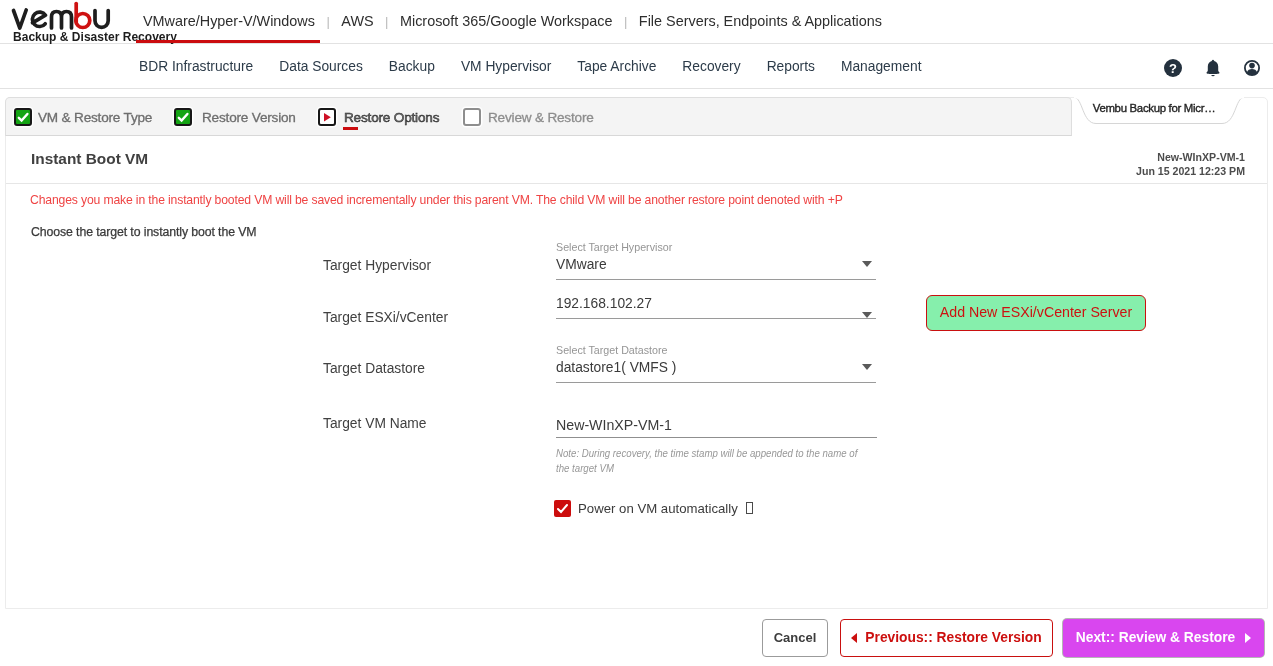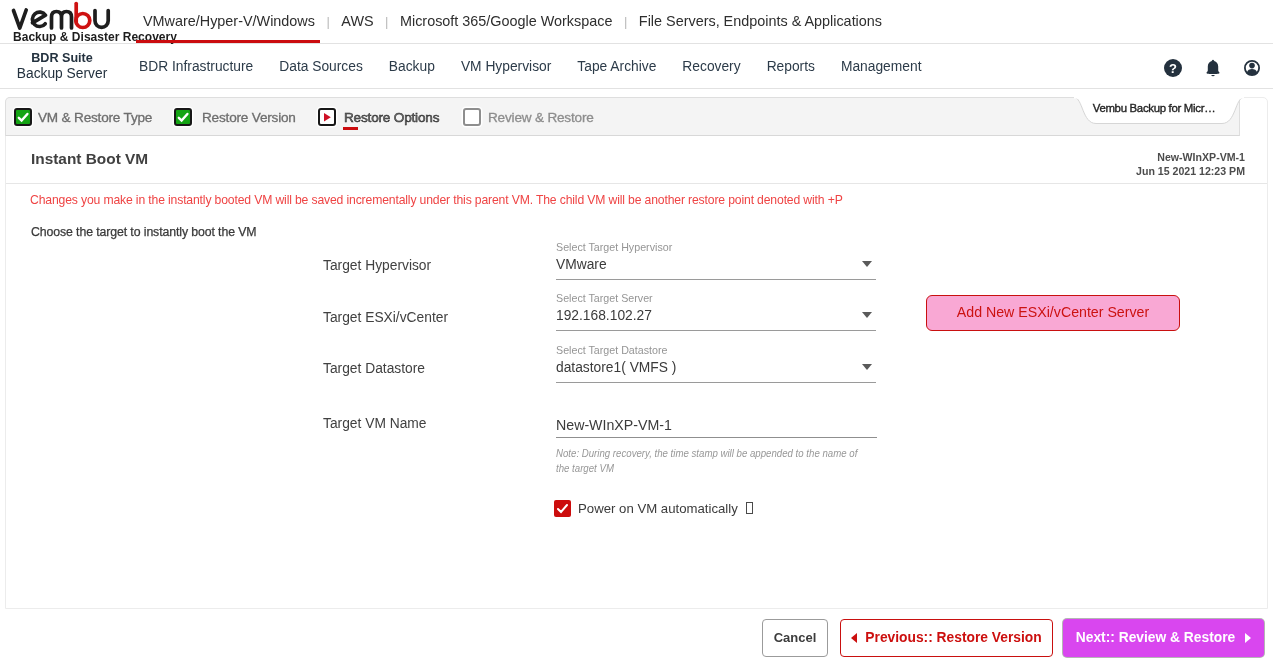--- a/index.html
+++ b/index.html
@@ -18,21 +18,21 @@
 #hdr2 { position:absolute; left:0; top:45px; width:1273px; height:44px; background:#fff; border-bottom:1px solid #e2e2e2; }
 #bdrsuite { position:absolute; left:0; top:6px; width:124px; text-align:center; color:#24323f; }
 #bdrsuite .l1 { font-size:12.6px; font-weight:bold; }
 #bdrsuite .l2 { font-size:13.8px; margin-top:1px; }
 #menu2 { position:absolute; left:139px; top:0; height:44px; line-height:44px; font-size:13.8px; color:#2c3b49; white-space:nowrap; }
 #menu2 span { margin-right:26px; }
 #icons { position:absolute; right:11px; top:13px; height:20px; }
 
 
 #panel { position:absolute; left:5px; top:97px; width:1263px; height:512px; background:#fff; border:1px solid #ececec; border-radius:5px 5px 0 0; }
-#stepbar { position:absolute; left:-1px; top:-1px; width:1235px; height:39px; background:#f4f4f4; border:1px solid #dedede; border-bottom:1px solid #d8d8d8; border-radius:5px 5px 0 0; }
+#stepbar { position:absolute; left:-1px; top:-1px; width:1067px; height:39px; background:#f4f4f4; border:1px solid #dedede; border-bottom:1px solid #d8d8d8; border-radius:5px 5px 0 0; }
 .step { position:absolute; top:9px; height:20px; }
 .cb { display:inline-block; width:18px; height:18px; border-radius:3px; vertical-align:middle; box-shadow:0 0 0 1.5px rgba(255,255,255,0.95); }
 .cb.green { background:#14a414; border:2px solid #171717; }
 .cb.play  { background:#fff; border:2px solid #171717; }
 .cb.empty { background:#fff; border:2px solid #8e8e8e; }
 .steptxt { font-size:13.6px; -webkit-text-stroke:0.3px currentColor; letter-spacing:-0.2px; }
 
 #vtab { position:absolute; left:1068px; top:-1px; width:170px; height:28px; }
 #vtabtxt { position:absolute; left:1080px; top:4px; width:136px; text-align:center; font-size:11.4px; -webkit-text-stroke:0.35px #232323; letter-spacing:-0.3px; color:#232323; white-space:nowrap; }
 
@@ -43,21 +43,21 @@
 #para { position:absolute; left:24px; top:95px; font-size:12.2px; letter-spacing:-0.15px; color:#ef4444; }
 #choose { position:absolute; left:25px; top:127px; font-size:12.3px; -webkit-text-stroke:0.25px #3a3a3a; letter-spacing:-0.1px; color:#3a3a3a; }
 
 .flabel { position:absolute; left:317px; font-size:13.8px; color:#414141; }
 .field { position:absolute; left:550px; width:320px; }
 .field .slab { font-size:10.7px; color:#959595; }
 .field .sval { font-size:13.8px; color:#3b3b3b; margin-top:4px; }
 .field .uline { height:1px; background:#9a9a9a; margin-top:7px; }
 .arrow { position:absolute; right:4px; width:0; height:0; border-left:5.5px solid transparent; border-right:5.5px solid transparent; border-top:6px solid #5a5a5a; }
 
-#addbtn { position:absolute; left:920px; top:197px; width:254px; height:36px; border:1.5px solid #c9100f; border-radius:6px; background:#f9a8d4; color:#cc1211; font-size:14.2px; text-align:center; line-height:33px; }
+#addbtn { position:absolute; left:920px; top:197px; width:220px; height:36px; border:1.5px solid #c9100f; border-radius:6px; background:#86efac; color:#cc1211; font-size:14.2px; text-align:center; line-height:33px; }
 
 #vmname { position:absolute; left:550px; top:319px; width:321px; }
 #vmname .val { font-size:14.2px; color:#3b3b3b; }
 #vmname .uline { height:1px; background:#8f8f8f; margin-top:4px; }
 #note { position:absolute; left:550px; top:348px; width:380px; font-size:11.1px; font-style:italic; color:#989898; line-height:14.6px; white-space:nowrap; transform:scaleX(0.87); transform-origin:0 50%; }
 
 #powrow { position:absolute; left:548px; top:401px; height:18px; }
 #powcb { position:absolute; left:0; top:1px; width:17px; height:17px; background:#cc0d0d; border-radius:2px; }
 #powtxt { position:absolute; left:24px; top:2px; font-size:13.2px; color:#3b3b3b; white-space:nowrap; }
 #tofu { display:inline-block; width:7px; height:12px; border:1px solid #4a4a4a; margin-left:5px; vertical-align:-1px; }
@@ -85,24 +85,20 @@
       <path d="M66.2,2.5 L66.2,20.5"></path>
       <circle cx="72.8" cy="19.5" r="7"></circle>
     </g>
   </svg>
   <div id="logosub">Backup &amp; Disaster Recovery</div>
   <div id="toptabs">VMware/Hyper-V/Windows<span class="sep">|</span>AWS<span class="sep">|</span>Microsoft 365/Google Workspace<span class="sep">|</span>File Servers, Endpoints &amp; Applications</div>
   <div id="redline"></div>
 </div>
 
 <div id="hdr2">
-  <div id="bdrsuite">
-      <div class="l1">BDR Suite</div>
-      <div class="l2">Backup Server</div>
-    </div>
   <div id="menu2"><span>BDR Infrastructure</span><span>Data Sources</span><span>Backup</span><span>VM Hypervisor</span><span>Tape Archive</span><span>Recovery</span><span>Reports</span><span>Management</span></div>
   <div id="icons">
     <svg width="120" height="20" viewBox="0 0 120 20">
       <g fill="#24313e">
         <circle cx="31" cy="10" r="9"></circle>
         <text x="31" y="14.5" font-size="13" font-weight="bold" fill="#fff" text-anchor="middle" font-family="Liberation Sans">?</text>
         <path d="M71,16 c-3.5,0 -6.5,0 -6.5,-1.2 c0,-0.8 1.3,-0.7 1.3,-2.2 L65.8,8.5 c0,-2.6 1.6,-4.8 4,-5.4 c0,0 0.2,-1.3 1.2,-1.3 c1,0 1.2,1.3 1.2,1.3 c2.4,0.6 4,2.8 4,5.4 l0,4.1 c0,1.5 1.3,1.4 1.3,2.2 c0,1.2 -3,1.2 -6.5,1.2 z"></path>
         <path d="M69.2,16.9 a1.9,1.9 0 0 0 3.6,0 z"></path>
       </g>
       <g stroke="#24313e" fill="none" stroke-width="1.8">
@@ -150,21 +146,20 @@
   <div class="flabel" style="top:160px;">Target Hypervisor</div>
   <div class="field" style="top:143px;">
     <div class="slab">Select Target Hypervisor</div>
     <div class="sval">VMware</div>
     <div class="uline"></div>
     <div class="arrow" style="top:20px;"></div>
   </div>
 
   <div class="flabel" style="top:212px;">Target ESXi/vCenter</div>
   <div class="field" style="top:194px;">
-    <div class="slab">Select Target Server</div>
     <div class="sval">192.168.102.27</div>
     <div class="uline"></div>
     <div class="arrow" style="top:20px;"></div>
   </div>
 
   <div class="flabel" style="top:263px;">Target Datastore</div>
   <div class="field" style="top:246px;">
     <div class="slab">Select Target Datastore</div>
     <div class="sval">datastore1( VMFS )</div>
     <div class="uline"></div>

